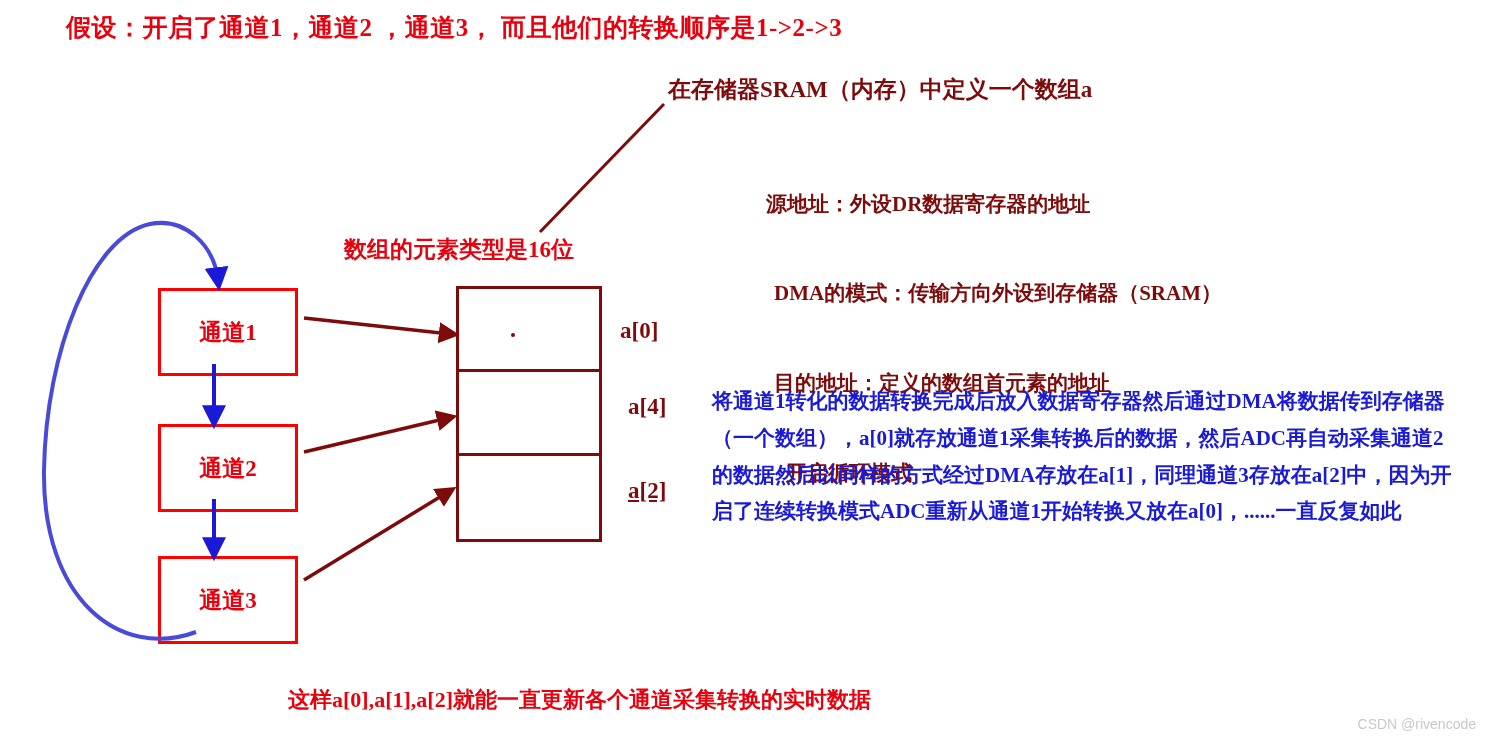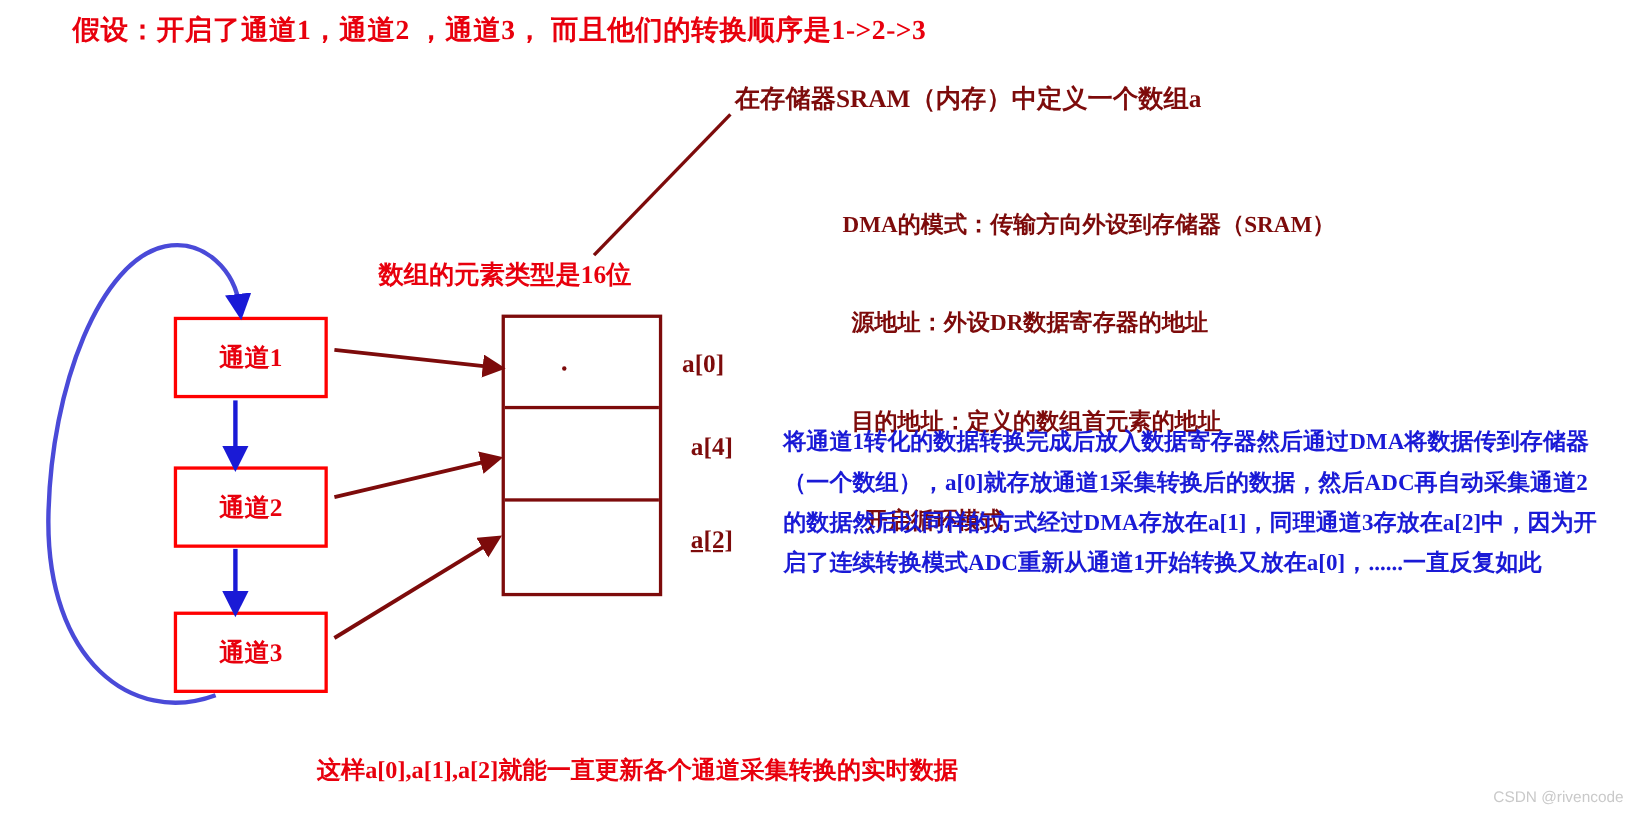--- a/index.html
+++ b/index.html
@@ -71,21 +71,21 @@
   #bottom-note {
     left: 288px;
     top: 686px;
     font-size: 22px;
   }
 
   
   .chan {
     position: absolute;
     width: 140px;
-    height: 74px;
+    height: 88px;
     border: 3px solid #ff0000;
     box-sizing: border-box;
     background: #ffffff;
     display: flex;
     align-items: center;
     justify-content: center;
   }
   .chan span {
     color: #e8000d;
     font-weight: bold;
@@ -155,22 +155,22 @@
 </head>
 <body>
 
 <div id="canvas">
 
   <div class="txt red" id="title">假设：开启了通道1，通道2 ，通道3， 而且他们的转换顺序是1-&gt;2-&gt;3</div>
 
   <div class="txt dark" id="sram-label">在存储器SRAM（内存）中定义一个数组a</div>
 
   <div class="txt dark" id="dma-block">
+    <div>源地址：外设DR数据寄存器的地址</div>
     <div>DMA的模式：传输方向外设到存储器（SRAM）</div>
-    <div>源地址：外设DR数据寄存器的地址</div>
     <div>目的地址：定义的数组首元素的地址</div>
     <div>开启循环模式</div>
   </div>
 
   <div class="txt red" id="elem-type">数组的元素类型是16位</div>
 
   <div class="txt blue" id="para" style="white-space:normal">将通道1转化的数据转换完成后放入数据寄存器然后通过DMA将数据传到存储器（一个数组），a[0]就存放通道1采集转换后的数据，然后ADC再自动采集通道2的数据然后以同样的方式经过DMA存放在a[1]，同理通道3存放在a[2]中，因为开启了连续转换模式ADC重新从通道1开始转换又放在a[0]，......一直反复如此</div>
 
   <div class="txt red" id="bottom-note">这样a[0],a[1],a[2]就能一直更新各个通道采集转换的实时数据</div>
 

